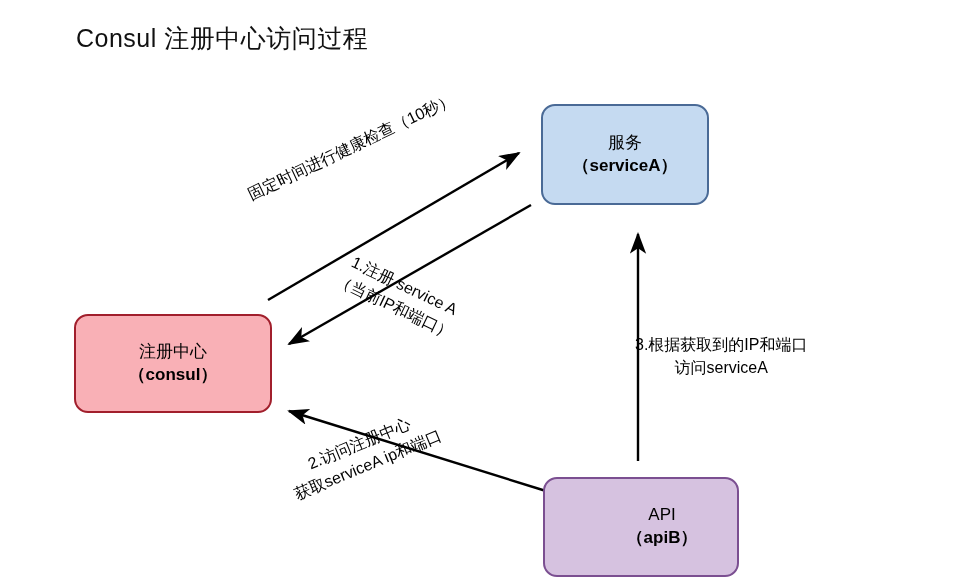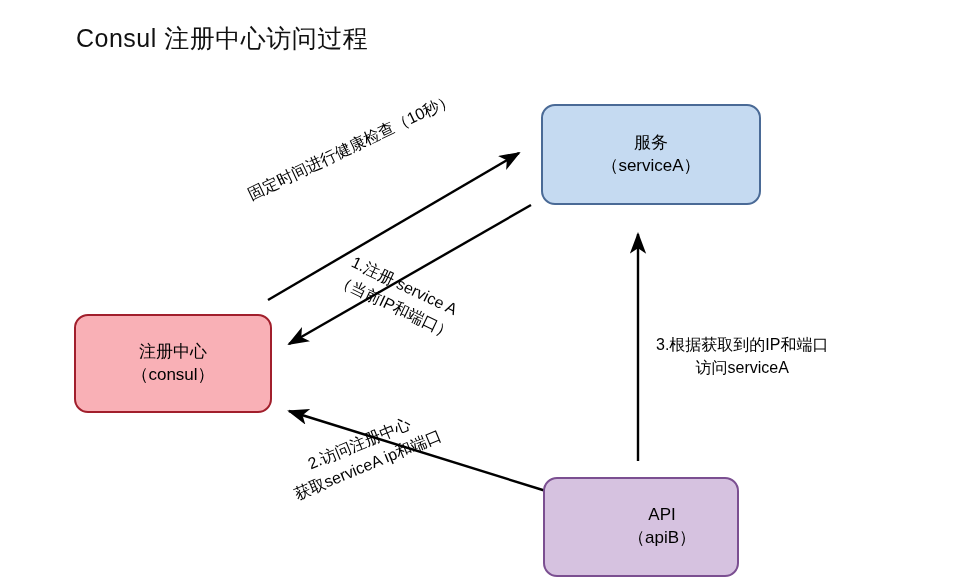--- a/index.html
+++ b/index.html
@@ -34,26 +34,26 @@
     border-radius: 14px;
     display: flex;
     flex-direction: column;
     align-items: center;
     justify-content: center;
     text-align: center;
     line-height: 1.35;
     font-size: 17px;
   }
   .node .line1 { display: block; }
-  .node .line2 { display: block; }
+  .node .line2 { display: block; font-weight: bold; }
 
   #node-service {
     left: 541px;
     top: 104px;
-    width: 220px;
+    width: 168px;
     height: 101px;
     background: #c5daf1;
     border: 2px solid #4a6a96;
   }
   #node-registry {
     left: 74px;
     top: 314px;
     width: 198px;
     height: 99px;
     background: #f9b0b6;
@@ -102,21 +102,21 @@
     text-align: center;
   }
   #label-query {
     left: 282px;
     top: 463px;
     transform: rotate(-22.5deg);
     transform-origin: left top;
     text-align: center;
   }
   #label-access {
-    left: 656px;
+    left: 635px;
     top: 333px;
     text-align: center;
   }
 </style>
 </head>
 <body>
 
 <div id="canvas">
 
   <div id="diagram-title">Consul 注册中心访问过程</div>

